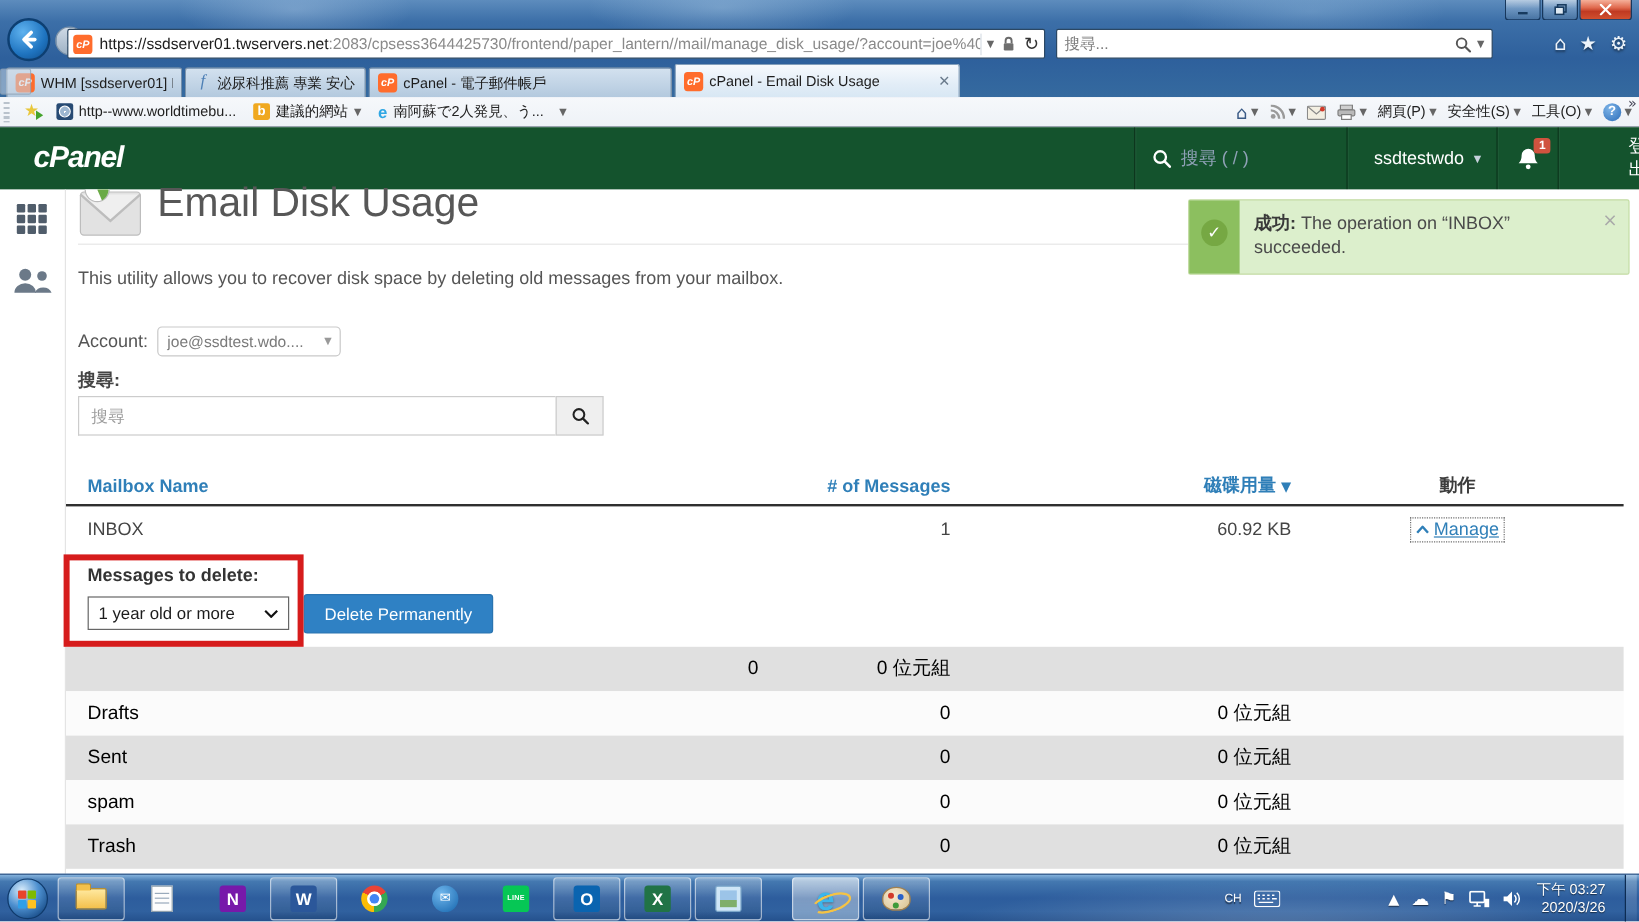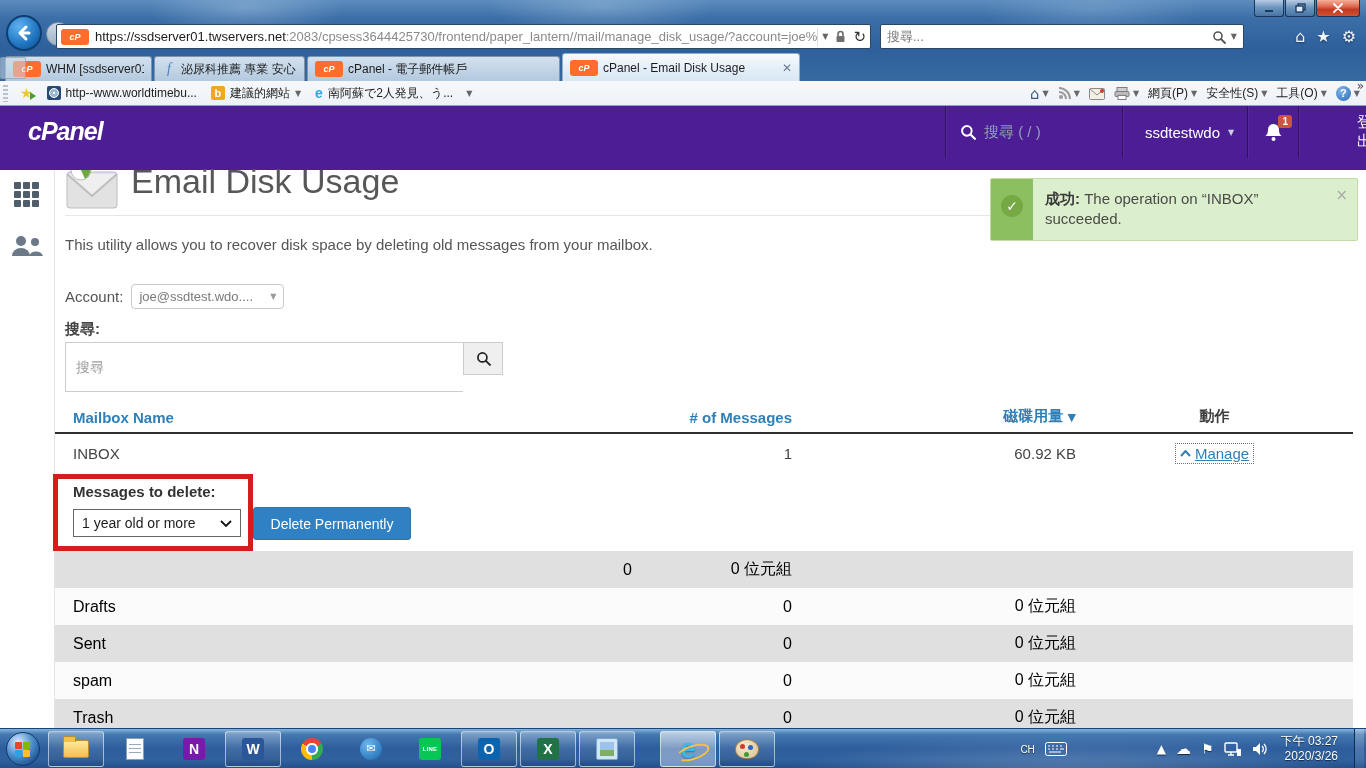--- a/index.html
+++ b/index.html
@@ -17,21 +17,21 @@
       linear-gradient(180deg,#5d8cbd 0%,#3c6fa8 22%,#2e609c 60%,#356a9f 100%);
   }
   .nav-back{ position:absolute; left:6px; top:15px; width:36px; height:36px; border-radius:50%;
     background:radial-gradient(circle at 35% 30%, #5fb2ef, #1f74c0 60%, #0f4c8a); border:2px solid #0d3f72;
     display:flex; align-items:center; justify-content:center; }
   .nav-fwd{ position:absolute; left:46px; top:22px; width:24px; height:24px; border-radius:50%;
     background:linear-gradient(#cfdae6,#9fb2c5); border:1px solid #7e93a8;
     display:flex; align-items:center; justify-content:center; }
   .addr{ position:absolute; left:56px; top:24px; width:815px; height:25px; background:#fff;
     border:1px solid #2b4763; border-radius:2px; display:flex; align-items:center; padding:0 4px; }
-  .favicon{ width:28px; height:16px; border-radius:3px; background:#ff6c2c; color:#fff;
+  .favicon{ width:16px; height:16px; border-radius:3px; background:#ff6c2c; color:#fff;
     font-size:9px; font-weight:bold; font-style:italic; display:flex; align-items:center; justify-content:center; flex:0 0 auto; }
   .addr .url{ font-size:13px; margin-left:6px; white-space:nowrap; overflow:hidden; flex:1; }
   .url .dom{ color:#1c1c1c; } .url .rest{ color:#8a8a8a; }
   .addr-ctl{ display:flex; align-items:center; gap:7px; color:#555; flex:0 0 auto; padding-left:4px; border-left:1px solid #d8dee5; }
   .caret-s{ font-size:8px; color:#666; }
   .refresh{ font-size:15px; color:#333; }
   .srchbox{ position:absolute; left:880px; top:24px; width:364px; height:25px; background:#fff;
     border:1px solid #2b4763; border-radius:2px; display:flex; align-items:center; padding:0 6px; }
   .srchbox input{ border:none; outline:none; flex:1; font-size:13px; font-family:inherit; color:#333; }
   .srchbox input::placeholder{ color:#7a7a7a; }
@@ -72,21 +72,21 @@
   .bico{ width:14px; height:14px; border-radius:2px; background:#f0a81f; color:#fff; font-weight:bold;
     font-size:11px; line-height:14px; text-align:center; }
   .ie-e{ color:#2fa7e4; font-weight:bold; font-size:14px; line-height:14px; position:relative; }
   .cmd-right{ position:absolute; right:6px; top:0; height:25px; display:flex; align-items:center; gap:9px; color:#222; }
   .cmditem{ display:flex; align-items:center; gap:3px; }
   .cmd-overflow{ position:absolute; right:2px; top:-2px; color:#445; font-size:12px; }
   .help-circle{ width:15px; height:15px; border-radius:50%; background:radial-gradient(circle at 35% 30%,#7db4e8,#2b6cb8);
     color:#fff; font-size:11px; font-weight:bold; text-align:center; line-height:15px; }
 
   
-  .cph{ height:64px; background:#4c1d95; position:relative; color:#fff; flex:0 0 auto; }
+  .cph{ height:52px; background:#14532d; position:relative; color:#fff; flex:0 0 auto; }
   .cplogo{ position:absolute; left:28px; top:11px; font-size:25px; font-weight:bold; font-style:italic;
     letter-spacing:-1px; color:#fff; }
   .cph-group{ position:absolute; top:0; height:52px; display:flex; align-items:center; gap:8px;
     border-left:1px solid rgba(0,0,0,.35); box-shadow:inset 1px 0 0 rgba(255,255,255,.05); padding:0 14px; }
   .cph-search{ left:945px; width:177px; color:#8fa1b6; font-size:15px; }
   .cph-user{ left:1122px; width:125px; font-size:15px; }
   .cph-bell{ left:1247px; width:51px; justify-content:center; }
   .cph-logout{ left:1298px; width:68px; font-size:15px;gap:44px; }
   .badge{ position:absolute; top:9px; right:6px; background:#d0533f; color:#fff; font-size:10px;
     border-radius:3px; padding:1px 4px; font-weight:bold; }
@@ -118,21 +118,21 @@
 
   .acct-row{ position:absolute; left:10px; top:114px; display:flex; align-items:center; gap:8px; }
   .acct-label{ font-size:15px; color:#555; }
   .acct-select{ width:153px; height:25px; border:1px solid #c9c9c9; border-radius:4px; background:#fff;
     display:flex; align-items:center; padding:0 7px; }
   .acct-select .val{ flex:1; font-size:13px; color:#7a7a7a; white-space:nowrap; overflow:hidden; }
   .acct-select .caret-s{ color:#999; }
 
   .srch-label{ position:absolute; left:10px; top:150px; font-size:15px; color:#444; font-weight:bold; }
   .srch-row{ position:absolute; left:10px; top:172px; display:flex; }
-  .srch-row input{ width:398px; height:50px; border:1px solid #ccc; border-right:none; padding:0 10px;
+  .srch-row input{ width:398px; height:33px; border:1px solid #ccc; border-right:none; padding:0 10px;
     font-size:14px; font-family:inherit; color:#333; outline:none; }
   .srch-row input::placeholder{ color:#9d9d9d; }
   .srch-btn{ width:40px; height:33px; background:#efefef; border:1px solid #ccc; display:flex;
     align-items:center; justify-content:center; color:#222; }
 
   
   .tbl{ position:absolute; left:0; top:237px; width:1298px; }
   .trow{ display:grid; grid-template-columns:577px 160px 284px 277px; align-items:center; }
   .thead{ height:27px; border-bottom:2px solid #2f2f2f; font-size:15px; font-weight:bold; align-items:end; padding-bottom:7px; }
   .thead .c1{ color:#2f7fb8; padding-left:18px; }

